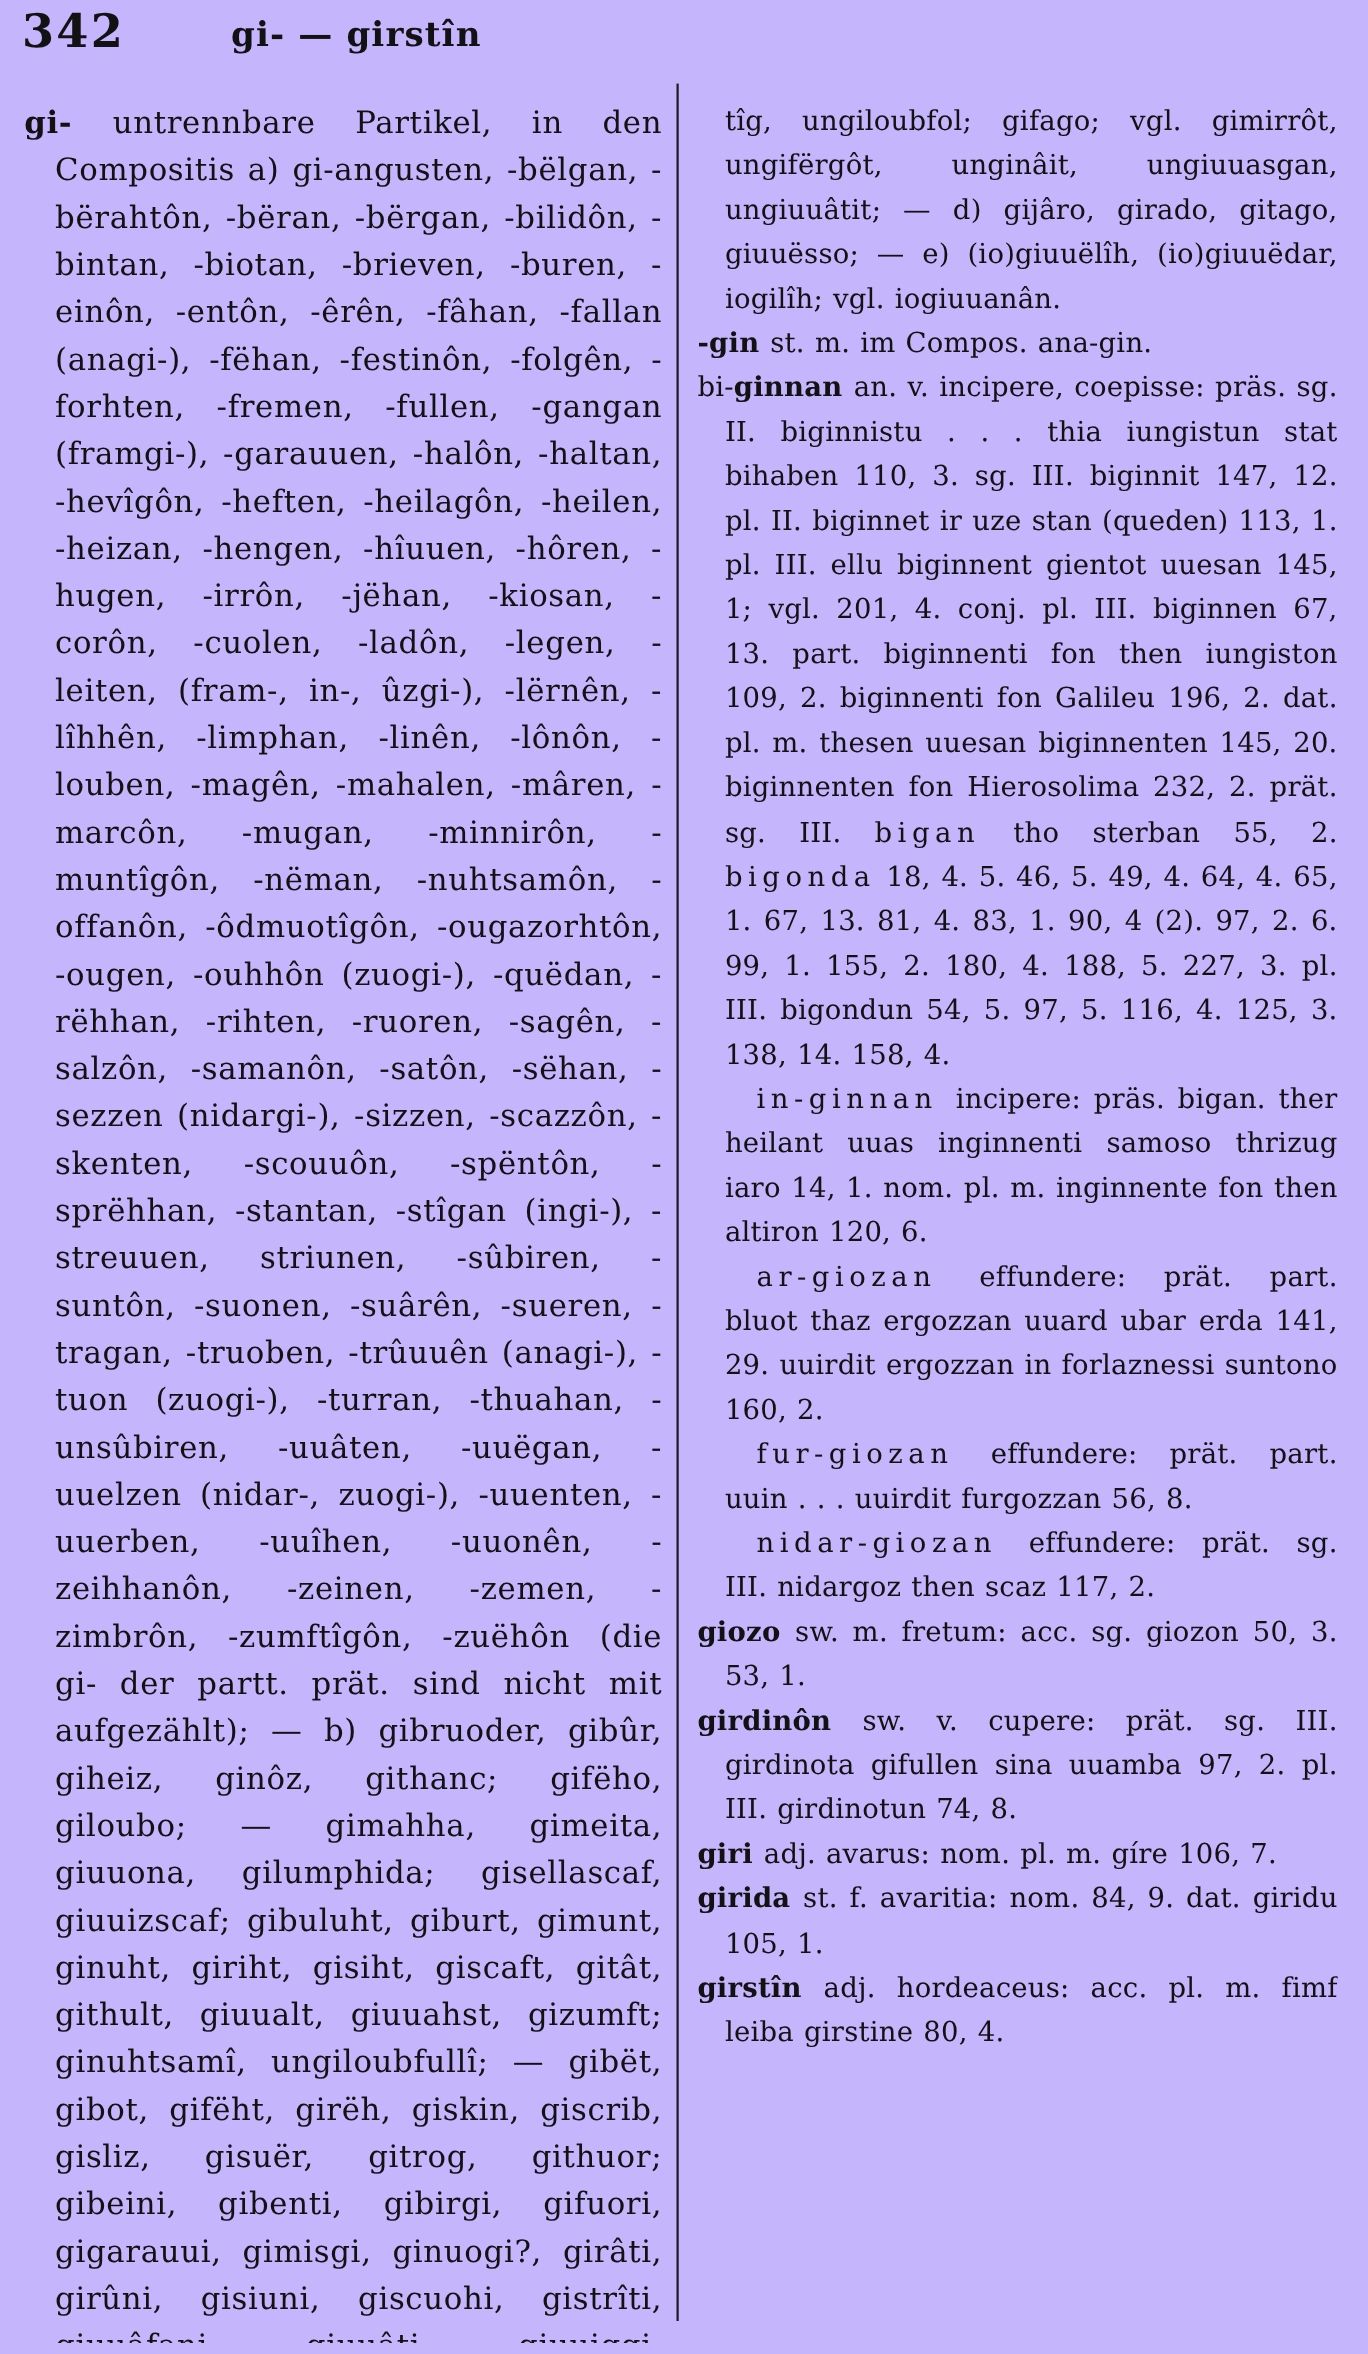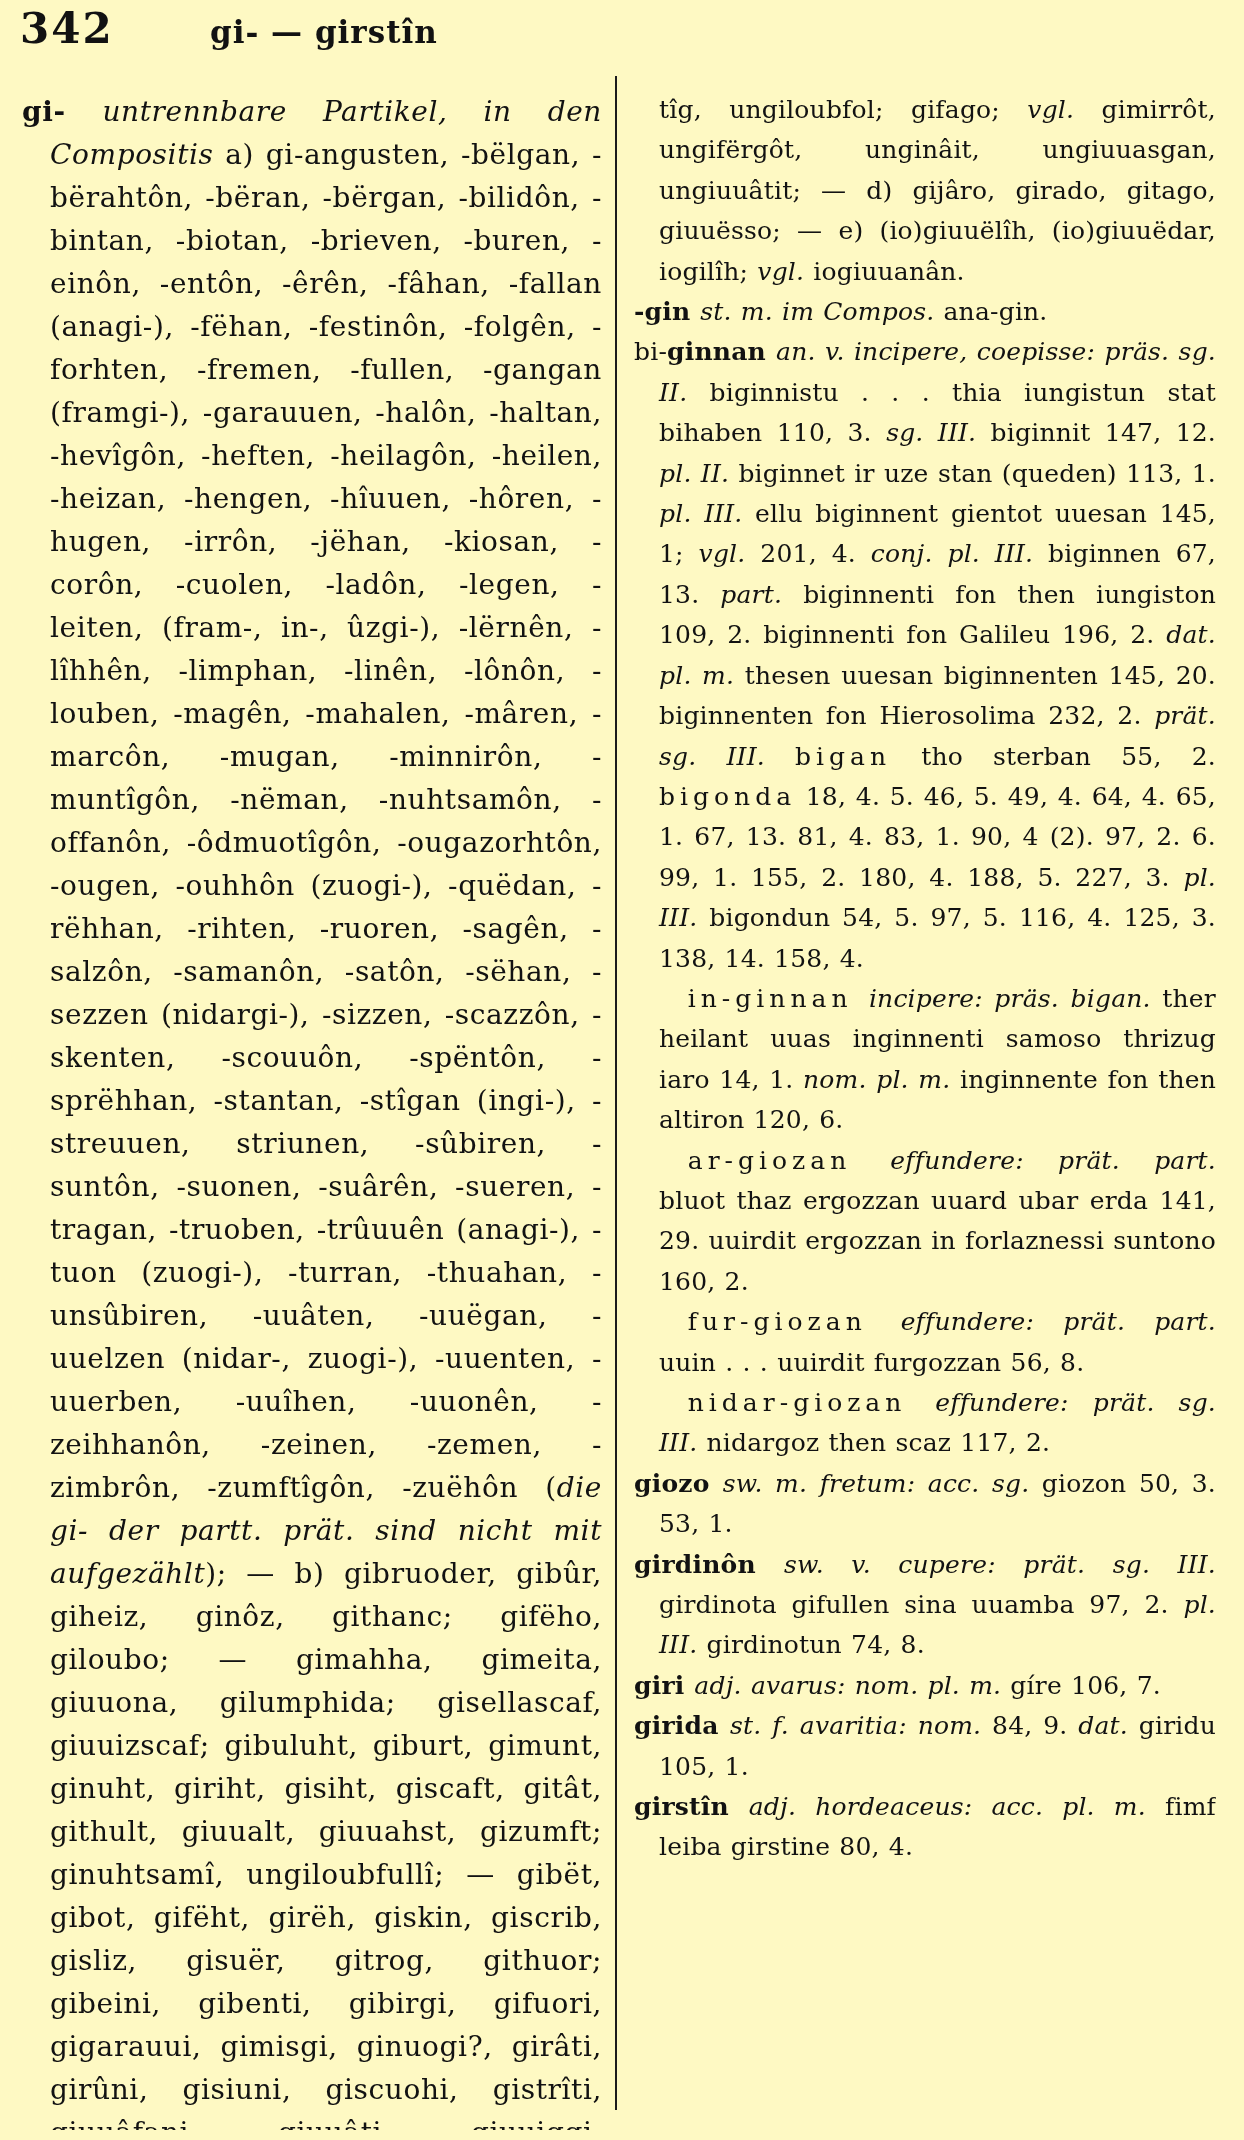--- a/index.html
+++ b/index.html
@@ -1,19 +1,19 @@
 <!DOCTYPE html>
 <html><head>
 <meta charset="utf-8">
 <style>
   html,body{margin:0;padding:0;background:#e8e6e0;}
   .page{
     position:relative;
     width:1244px;height:2140px;
-    background:#fef9c3;
+    background:#c4b5fd;
     color:#121212;
     font-family:"DejaVu Serif", serif;
     overflow:hidden;
   }
   .page-number{
     position:absolute;left:20px;top:4px;
     font-size:42px;font-weight:bold;letter-spacing:2px;
   }
   .running-head{
     position:absolute;left:210px;top:14px;width:1000px;
@@ -36,21 +36,21 @@
   .col-right{
     left:634px;width:582px;height:2045px;
     font-size:25px;line-height:40.4px;
     letter-spacing:0.2px;word-spacing:1px;
   }
   .col p{margin:0;}
   p.entry{padding-left:1em;text-indent:-1em;}
   p.cont{padding-left:1em;text-indent:0;}
   p.sub{padding-left:1em;text-indent:1.15em;}
   .seg-b{font-weight:bold;}
-  .seg-i{font-style:italic;}
+  .seg-i{}
   .seg-sp{letter-spacing:0.2em;}
 </style>
 </head>
 <body>
 
 <div class="page">
   <div class="page-number">342</div>
   <div class="running-head">gi- — girstîn</div>
   <div class="column-divider"></div>
   <div class="col col-left" id="col-left">

